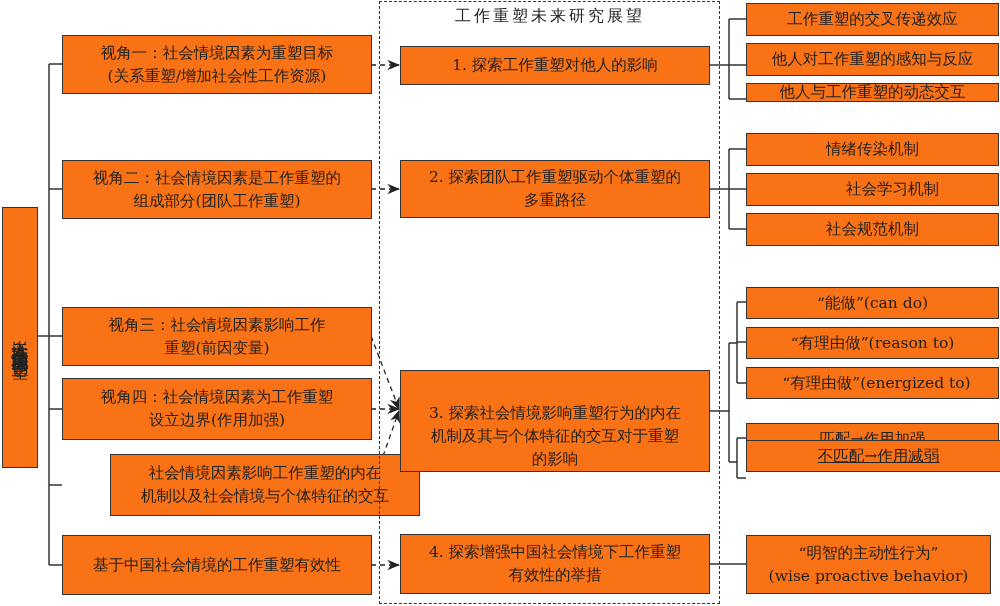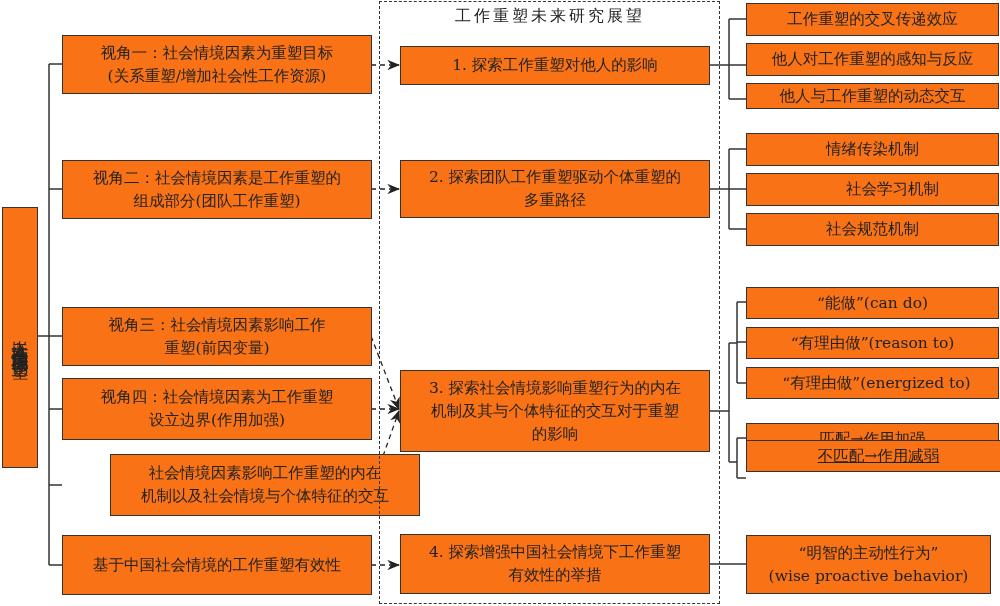--- a/index.html
+++ b/index.html
@@ -117,41 +117,41 @@
   <div>
       <span>1. 探索工作重塑对他人的影响</span>
     </div>
 </div>
 <div class="box" style="left:400px;top:160px;width:310px;height:58px;">
   <div>
       <span>2. 探索团队工作重塑驱动个体重塑的</span>
       <span>多重路径</span>
     </div>
 </div>
-<div class="box" style="left:400px;top:370px;width:310px;height:82px;">
+<div class="box" style="left:400px;top:370px;width:310px;height:102px;align-items:flex-end;">
   <div>
       <span>3. 探索社会情境影响重塑行为的内在</span>
       <span>机制及其与个体特征的交互对于重塑</span>
       <span>的影响</span>
     </div>
 </div>
 <div class="box" style="left:400px;top:534px;width:310px;height:60px;">
   <div>
       <span>4. 探索增强中国社会情境下工作重塑</span>
       <span>有效性的举措</span>
     </div>
 </div>
 
 <div class="box" style="left:746px;top:3px;width:253px;height:33px;">
     <span>工作重塑的交叉传递效应</span>
   </div>
 <div class="box" style="left:746px;top:43px;width:253px;height:33px;">
     <span>他人对工作重塑的感知与反应</span>
   </div>
-<div class="box" style="left:746px;top:83px;width:253px;height:26px;">
+<div class="box" style="left:746px;top:83px;width:253px;height:19px;">
     <span>他人与工作重塑的动态交互</span>
   </div>
 
 <div class="box" style="left:746px;top:133px;width:253px;height:33px;">
     <span>情绪传染机制</span>
   </div>
 <div class="box" style="left:746px;top:173px;width:253px;height:33px;padding-left:40px;">
     <span>社会学习机制</span>
   </div>
 <div class="box" style="left:746px;top:213px;width:253px;height:33px;">

